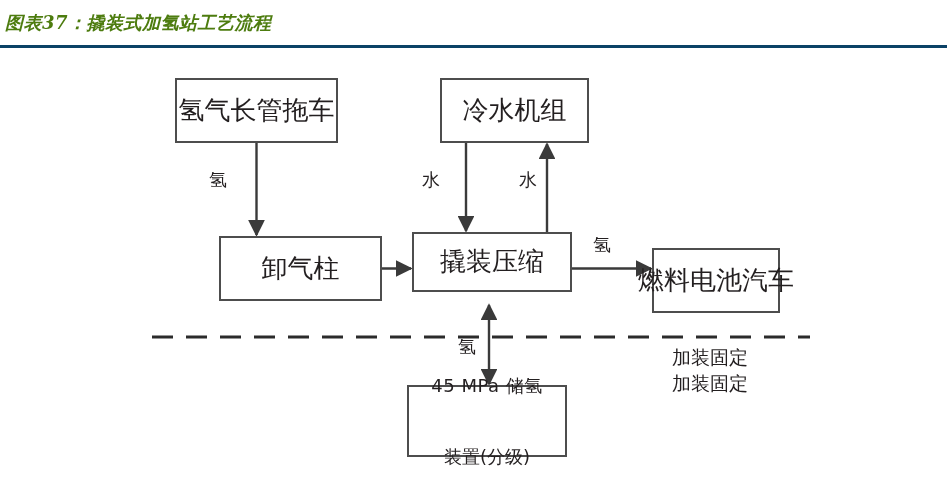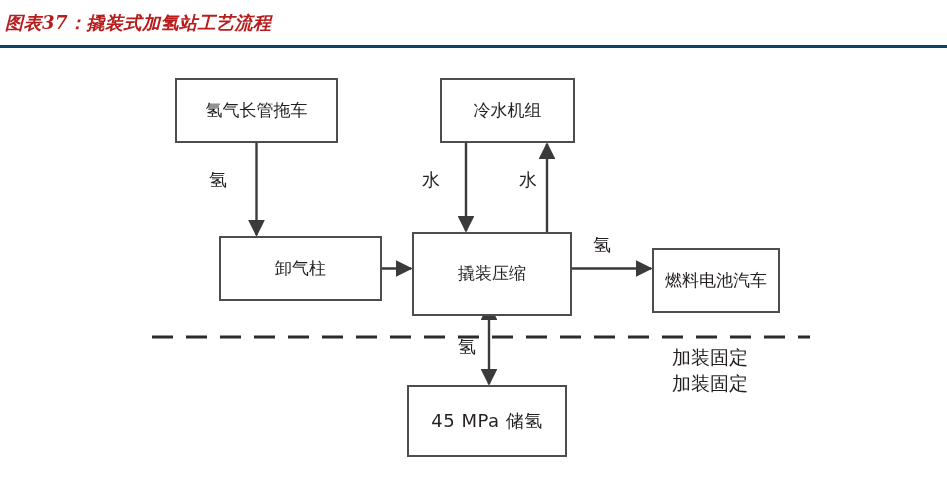--- a/index.html
+++ b/index.html
@@ -26,21 +26,21 @@
     height: 52px;
   }
   #chart-title {
     position: absolute;
     left: 5px;
     top: 11px;
     font-size: 18px;
     font-weight: bold;
     font-style: italic;
     letter-spacing: 0.5px;
-    color: #b91c1c;
+    color: #4d7c0f;
     white-space: nowrap;
     font-family: "DejaVu Serif", "Liberation Serif", serif;
   }
   #title-rule {
     position: absolute;
     left: 0;
     top: 45px;
     width: 947px;
     height: 3px;
     background: #0b4266;
@@ -67,29 +67,29 @@
     position: absolute;
     box-sizing: border-box;
     border: 2px solid #4d4d4d;
     background: #ffffff;
     display: flex;
     flex-direction: column;
     align-items: center;
     justify-content: center;
     text-align: center;
     line-height: 1.28;
-    font-size: 17px;
+    font-size: 26px;
     color: #231f20;
   }
   .node .line { display: block; white-space: nowrap; }
 
   #node-tube-trailer { left: 175px; top: 26px;  width: 163px; height: 65px; }
-  #node-chiller      { left: 440px; top: 26px;  width: 135px; height: 65px; }
+  #node-chiller      { left: 440px; top: 26px;  width: 149px; height: 65px; }
   #node-unload       { left: 175px; top: 184px; width: 163px; height: 65px; margin-left: 44px; }
-  #node-skid         { left: 412px; top: 180px; width: 160px; height: 84px; }
+  #node-skid         { left: 412px; top: 180px; width: 160px; height: 60px; }
   #node-vehicle      { left: 652px; top: 196px; width: 128px; height: 65px; }
   #node-storage      { left: 407px; top: 333px; width: 160px; height: 72px; }
 
   #node-storage { font-size: 18px; gap: 48px; }
   #node-storage .line:first-child { letter-spacing: 0.5px; }
 
   
   .edge-label {
     position: absolute;
     font-size: 18px;
@@ -162,20 +162,21 @@
   <div class="node" id="node-skid">
     <span class="line">撬装压缩</span>
   </div>
 
   <div class="node" id="node-vehicle">
     <span class="line">燃料电池汽车</span>
   </div>
 
   <div class="node" id="node-storage">
     <span class="line">45 MPa 储氢</span>
+    <span class="line">装置(分级)</span>
   </div>
 
   <div class="edge-label" id="label-h2-trailer">氢</div>
 
   <div class="edge-label" id="label-water-out">水</div>
 
   <div class="edge-label" id="label-water-in">水</div>
 
   <div class="edge-label" id="label-h2-vehicle">氢</div>
 

